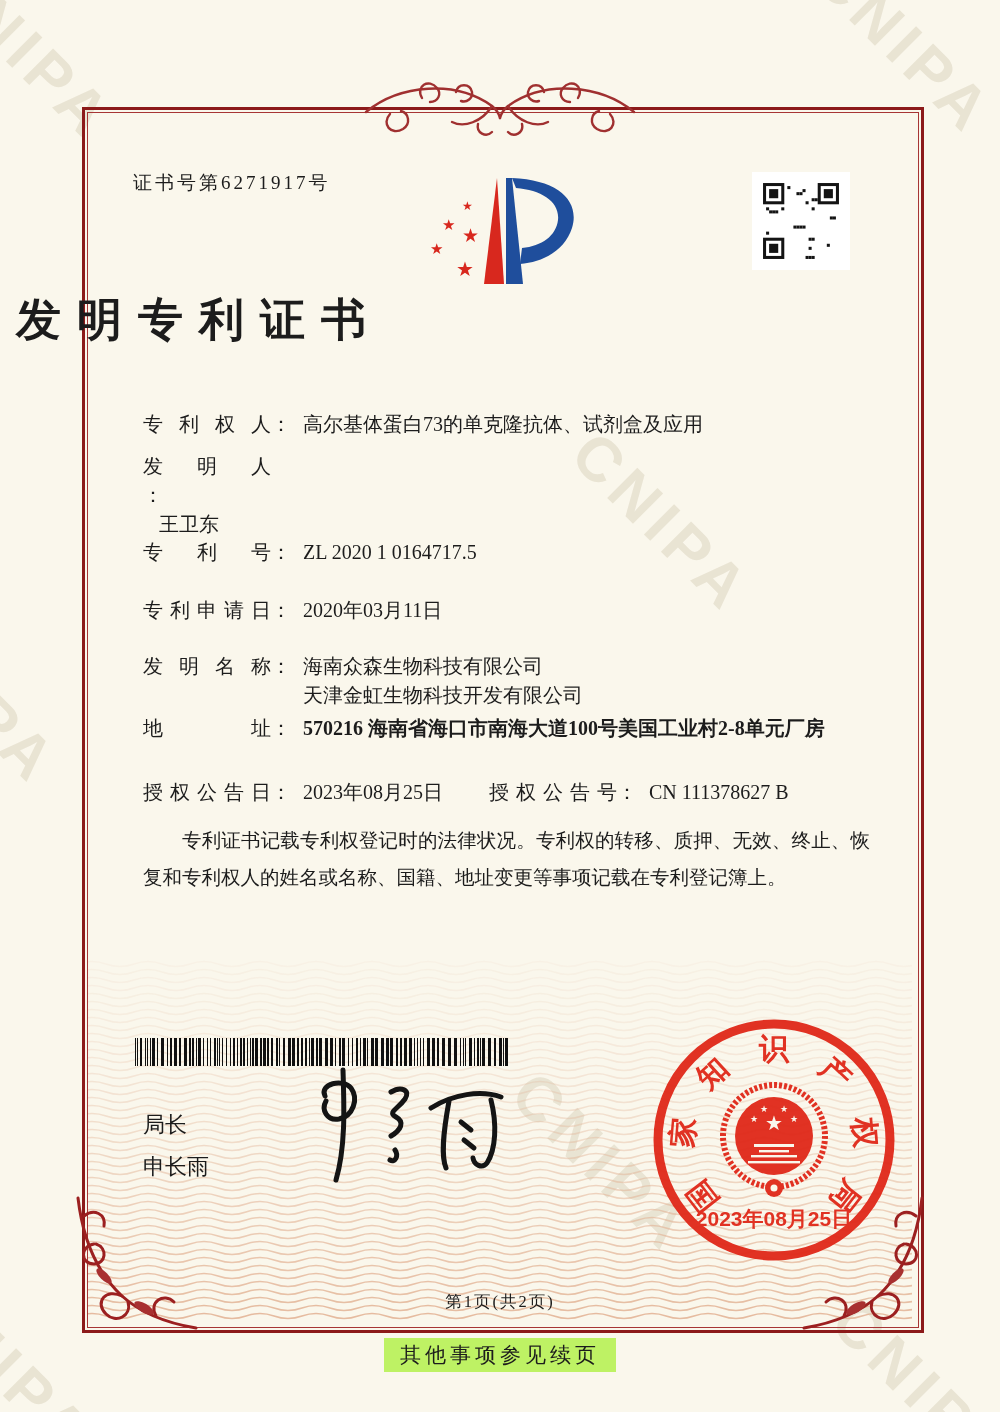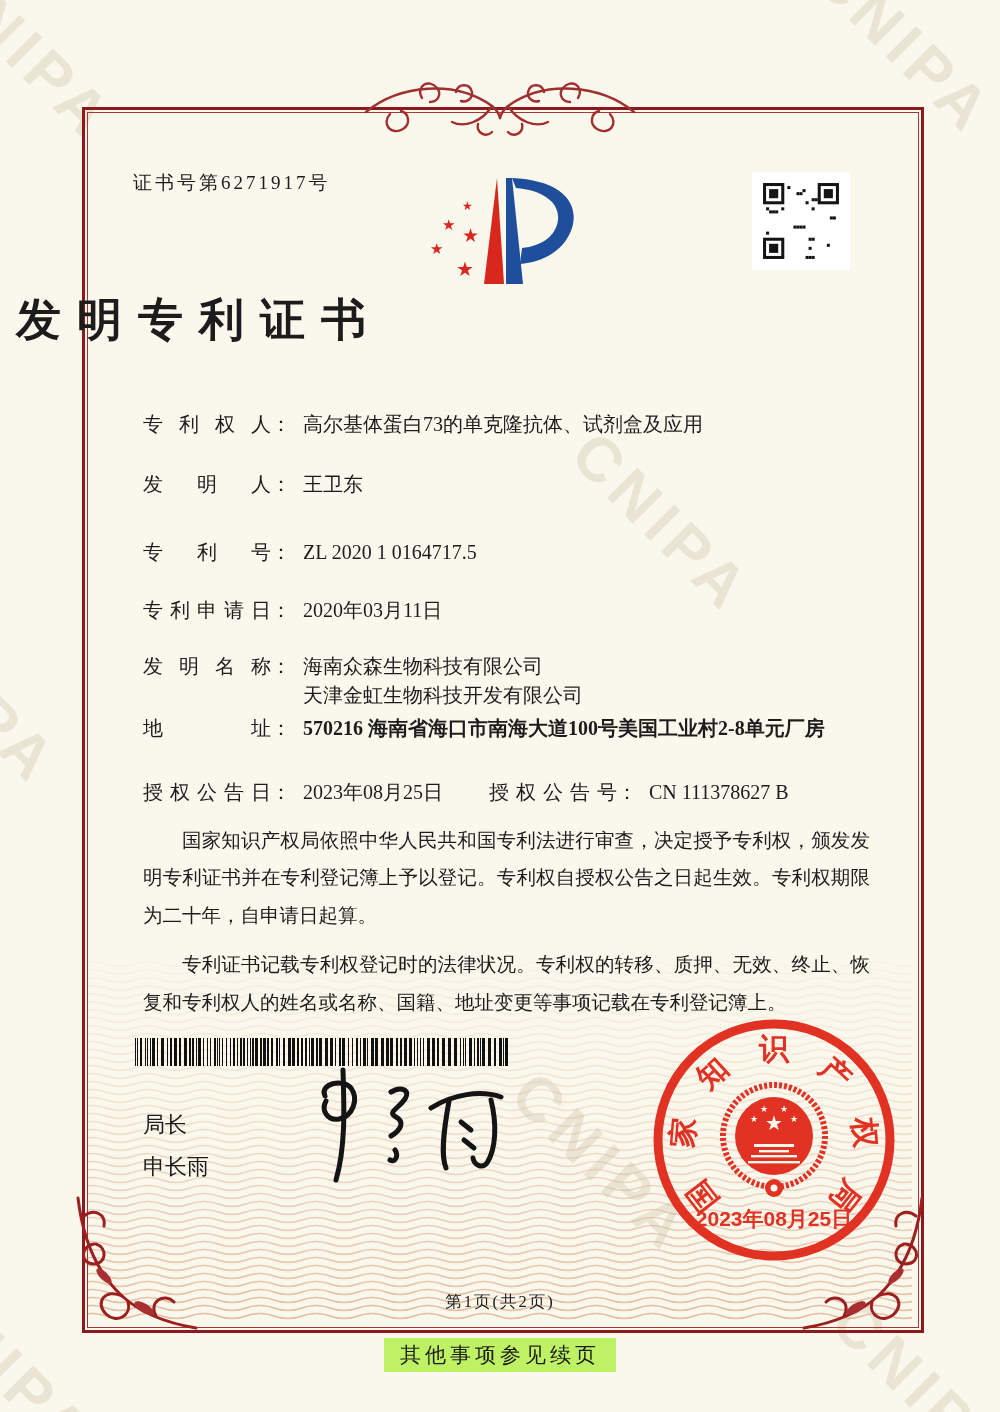--- a/index.html
+++ b/index.html
@@ -204,21 +204,21 @@
     </svg>
 </div>
 
 <div class="abs content" id="doc-title">发明专利证书</div>
 
 <div class="row content" style="top:410px;">
   <span class="flabel">专利权人</span>
     <span class="colon">：</span>
   <span class="fvalue">高尔基体蛋白73的单克隆抗体、试剂盒及应用</span>
 </div>
-<div class="row content" style="top:470px;">
+<div class="row content" style="top:452px;flex-direction:column;">
   <span class="flabel">发明人</span>
     <span class="colon">：</span>
   <span class="fvalue">王卫东</span>
 </div>
 <div class="row content" style="top:538px;">
   <span class="flabel">专利号</span>
     <span class="colon">：</span>
   <span class="fvalue">ZL 2020 1 0164717.5</span>
 </div>
 <div class="row content" style="top:596px;">
@@ -244,21 +244,20 @@
     <span class="colon">：</span>
   <span class="fvalue">2023年08月25日</span>
   <span class="row-pair2">
     <span class="flabel">授权公告号</span>
       <span class="colon">：</span>
     <span class="fvalue">CN 111378627 B</span>
   </span>
 </div>
 
 <div class="abs content" id="body-text">
-  <p>国家知识产权局依照中华人民共和国专利法进行审查，决定授予专利权，颁发发明专利证书并在专利登记簿上予以登记。专利权自授权公告之日起生效。专利权期限为二十年，自申请日起算。</p>
   <p>专利证书记载专利权登记时的法律状况。专利权的转移、质押、无效、终止、恢复和专利权人的姓名或名称、国籍、地址变更等事项记载在专利登记簿上。</p>
 </div>
 
 <div class="abs content" id="barcode-wrap">
   <svg id="barcode" width="376" height="28" viewBox="0 0 376 28">
       <rect x="0" y="0" width="1" height="28" fill="#101010"></rect>
       <rect x="2" y="0" width="1" height="28" fill="#101010"></rect>
       <rect x="5" y="0" width="2" height="28" fill="#101010"></rect>
       <rect x="10" y="0" width="1" height="28" fill="#101010"></rect>
       <rect x="12" y="0" width="1" height="28" fill="#101010"></rect>

